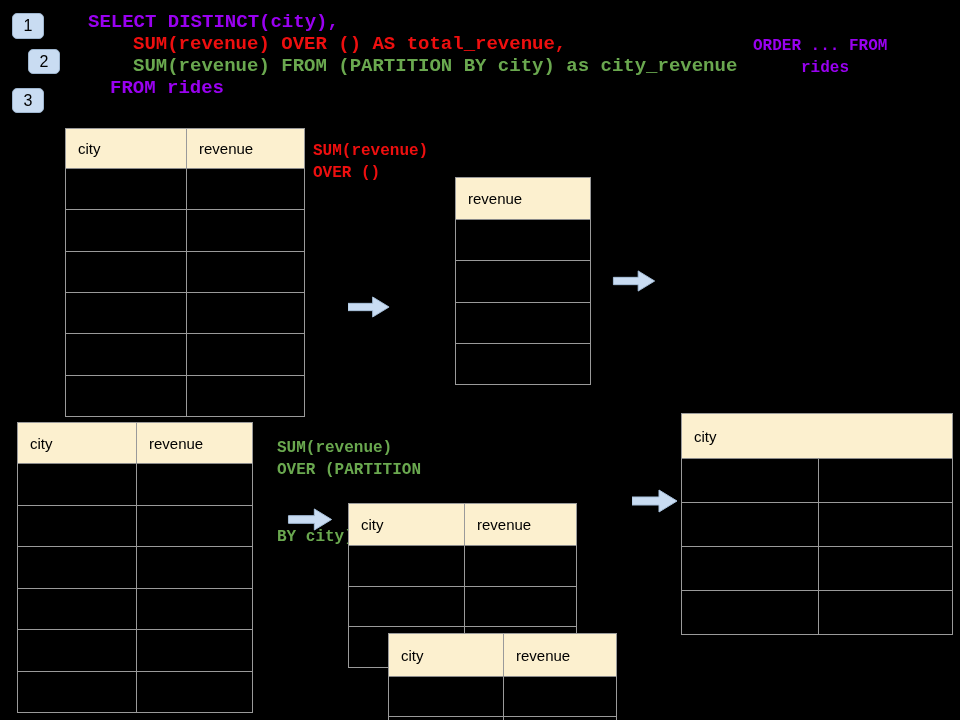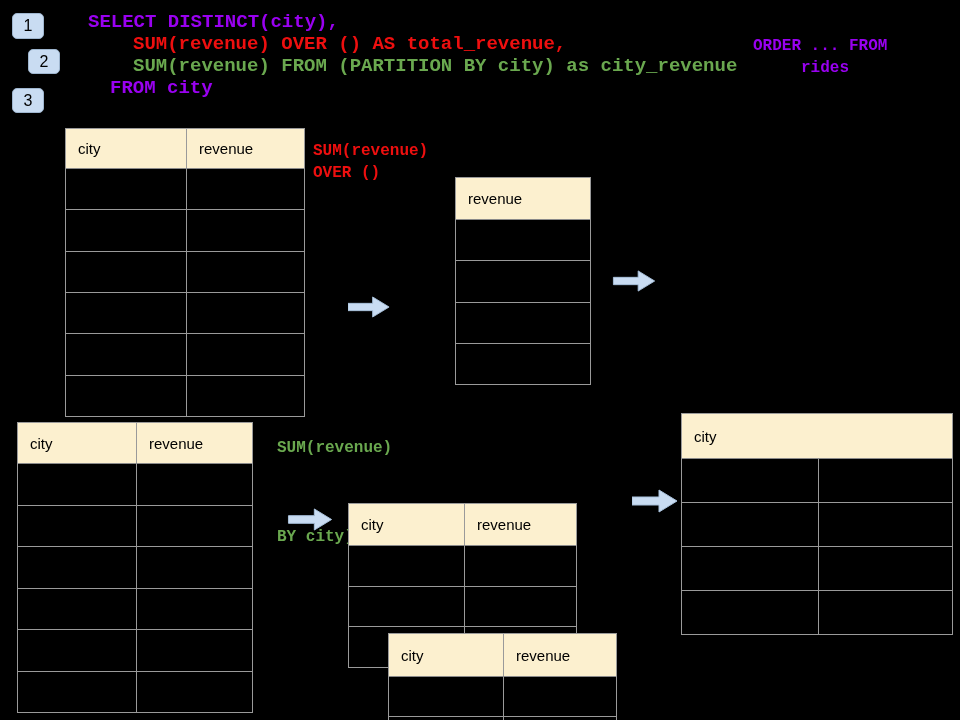--- a/index.html
+++ b/index.html
@@ -51,29 +51,30 @@
   <div class="badge" style="left:28px;top:49px;width:30px;height:23px;">
     <span>2</span>
   </div>
   <div class="badge" style="left:12px;top:88px;width:30px;height:23px;">
     <span>3</span>
   </div>
 
   <div class="code purple" style="left:88px;top:11px;">SELECT DISTINCT(city),</div>
   <div class="code red" style="left:133px;top:33px;">SUM(revenue) OVER () AS total_revenue,</div>
   <div class="code green" style="left:133px;top:55px;">SUM(revenue) FROM (PARTITION BY city) as city_revenue</div>
-  <div class="code purple" style="left:110px;top:77px;">FROM city</div>
+  <div class="code purple" style="left:110px;top:77px;">FROM rides</div>
 
   <div class="code small purple" style="left:753px;top:35px;">ORDER ... FROM</div>
   <div class="code small purple" style="left:753px;top:57px;margin-left:48px;">rides</div>
 
   <div class="lbl red" style="left:313px;top:140px;">SUM(revenue)</div>
   <div class="lbl red" style="left:313px;top:162px;">OVER ()</div>
 
   <div class="lbl green" style="left:277px;top:437px;">SUM(revenue)</div>
+  <div class="lbl green" style="left:277px;top:459px;">OVER (PARTITION</div>
   <div class="lbl green" style="left:277px;top:481px;margin-top:45px;">BY city)</div>
 
   <div class="tbl" style="left:65px;top:128px;width:240px;height:289px;--hh:39px;">
       <div class="tbl-head">
         <div class="th" style="flex: 0 0 120px;">city</div>
         <div class="th" style="flex: 1 1 0%;">revenue</div>
       </div>
       <div class="tbl-body">
         <div class="tr">
           <div class="td" style="flex: 0 0 120px;"></div>

